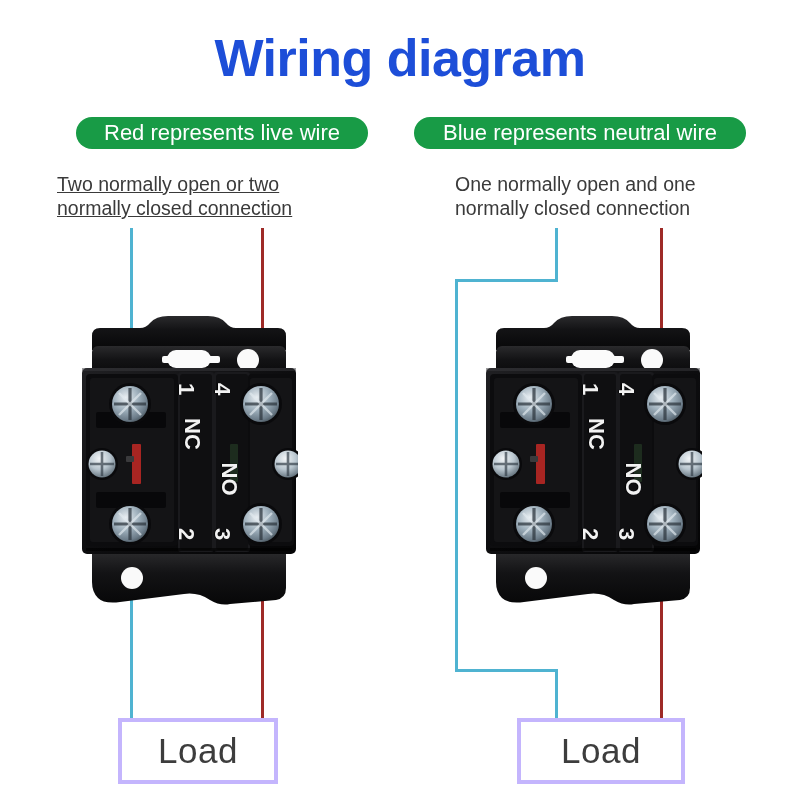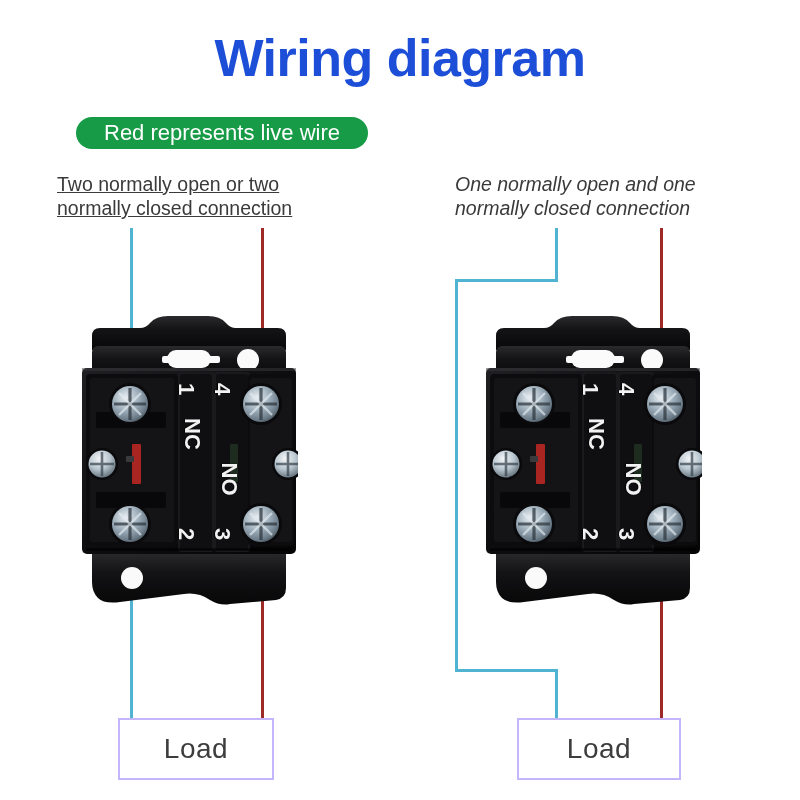--- a/index.html
+++ b/index.html
@@ -41,37 +41,37 @@
 
   
   .caption{
     position:absolute;
     color:#3a3a3a;
     font-size:19.5px;
     line-height:24px;
     white-space:pre-line;
   }
   .caption-left{left:57px;top:172px;width:320px;text-decoration:underline;}
-  .caption-right{left:455px;top:172px;width:330px;font-style:italic;}
+  .caption-right{left:455px;top:172px;width:330px;}
 
   
   .wire{position:absolute;}
   .wire-v{width:3px;}
   .wire-h{height:3px;}
   .blue{background:#4fb3d1;}
   .red{background:#9e2a27;}
 
   
   .load-box{
     position:absolute;
-    border:2px solid #c4b5fd;
+    border:4px solid #c4b5fd;
     background:#ffffff;
     display:flex;align-items:center;justify-content:center;
     color:#3d3d3d;
-    font-size:28px;
+    font-size:35px;
     letter-spacing:0.5px;
   }
   .load-left{left:118px;top:718px;width:152px;height:58px;}
   .load-right{left:517px;top:718px;width:160px;height:58px;}
 
   
   .device{position:absolute;width:218px;height:300px;}
   .device-left{left:80px;top:316px;}
   .device-right{left:484px;top:316px;}
 
@@ -90,20 +90,21 @@
   .rot{transform:rotate(90deg);}
 </style>
 </head>
 <body>
 
 <div id="page-root">
 
   <div class="title">Wiring diagram</div>
 
   <div class="badge badge-left">Red represents live wire</div>
+  <div class="badge badge-right">Blue represents neutral wire</div>
 
   <div class="caption caption-left">Two normally open or two
 normally closed connection</div>
   <div class="caption caption-right">One normally open and one
 normally closed connection</div>
 
   <div class="wire wire-v blue" style="left:130px;top:228px;height:490px;"></div>
 
   <div class="wire wire-v red" style="left:261px;top:228px;height:490px;"></div>
 

